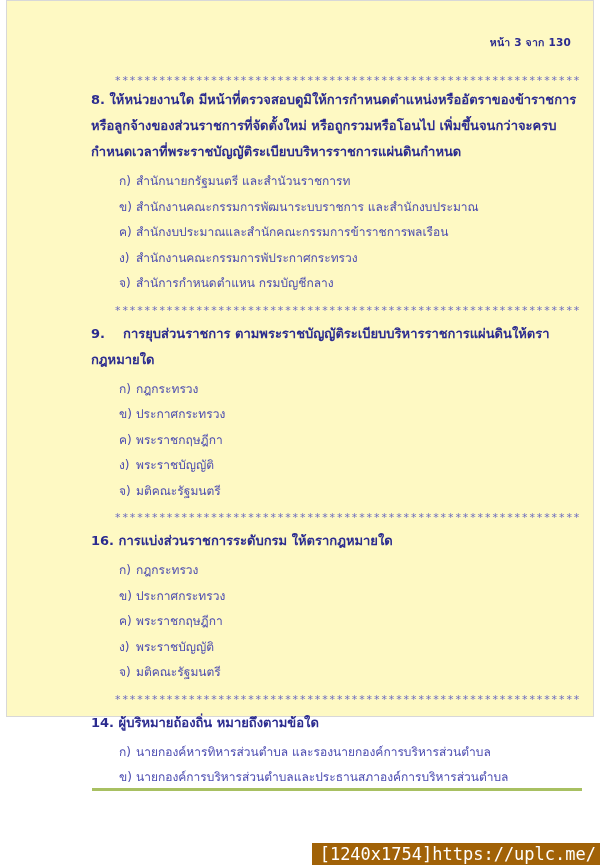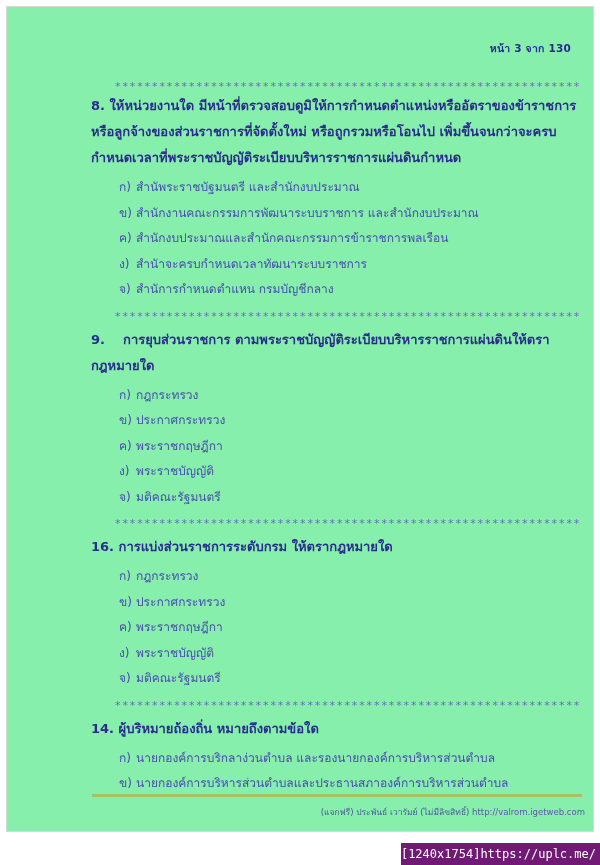--- a/index.html
+++ b/index.html
@@ -12,24 +12,24 @@
     width: 600px;
     height: 865px;
     background: #ffffff;
     overflow: hidden;
     font-family: "DejaVu Sans", "Liberation Sans", sans-serif;
   }
   
   #sheet {
     position: absolute;
     left: 6px;
-    top: 6px;
+    top: 0;
     width: 588px;
-    height: 826px;
-    background: #86efac;
+    height: 717px;
+    background: #fef9c3;
     border: 1px solid #d8d8d8;
     box-sizing: border-box;
   }
   .page-header {
     position: absolute;
     right: 22px;
     top: 33px;
     font-size: 10.5px;
     font-weight: bold;
     color: #2b2b8f;
@@ -102,26 +102,26 @@
     color: #4f4f9c;
     white-space: nowrap;
   }
   .footer .url {
     color: #5a5aa8;
   }
   .watermark {
     position: absolute;
     right: 0;
     bottom: 0;
-    background: #701a75;
+    background: #a16207;
     color: #ffffff;
     font-family: "DejaVu Sans Mono", "Liberation Mono", monospace;
-    font-size: 12px;
+    font-size: 17px;
     line-height: 20px;
-    padding: 1px 4px 1px 0;
+    padding: 1px 4px 1px 8px;
     letter-spacing: 0px;
     white-space: nowrap;
   }
 </style>
 </head>
 <body>
 
 <div id="page">
 
   <div id="sheet">
@@ -132,30 +132,30 @@
 
       <div class="sep">********************************************************************</div>
 
       <div class="q-block">
         <div class="q-stem">
           <span class="qnum">8.</span>
           <span>ให้หน่วยงานใด มีหน้าที่ตรวจสอบดูมิให้การกำหนดตำแหน่งหรืออัตราของข้าราชการหรือลูกจ้างของส่วนราชการที่จัดตั้งใหม่ หรือถูกรวมหรือโอนไป เพิ่มขึ้นจนกว่าจะครบกำหนดเวลาที่พระราชบัญญัติระเบียบบริหารราชการแผ่นดินกำหนด</span>
         </div>
         <div class="gap-xs"></div>
         <div class="opt">
-          <span class="olabel">ก)</span><span>สำนัพระราชบัฐมนตรี และสำนักงบประมาณ</span>
+          <span class="olabel">ก)</span><span>สำนักนายกรัฐมนตรี และสำนัวนราชการท</span>
         </div>
         <div class="opt">
           <span class="olabel">ข)</span><span>สำนักงานคณะกรรมการพัฒนาระบบราชการ และสำนักงบประมาณ</span>
         </div>
         <div class="opt">
           <span class="olabel">ค)</span><span>สำนักงบประมาณและสำนักคณะกรรมการข้าราชการพลเรือน</span>
         </div>
         <div class="opt">
-          <span class="olabel">ง)</span><span>สำนัาจะครบกำหนดเวลาทัฒนาระบบราชการ</span>
+          <span class="olabel">ง)</span><span>สำนักงานคณะกรรมการพัประกาศกระทรวง</span>
         </div>
         <div class="opt">
           <span class="olabel">จ)</span><span>สำนัการกำหนดตำแหน กรมบัญชีกลาง</span>
         </div>
       </div>
 
       <div class="gap-sm"></div>
       <div class="sep">********************************************************************</div>
       <div class="gap-xs"></div>
 
@@ -213,33 +213,29 @@
       <div class="sep">********************************************************************</div>
       <div class="gap-xs"></div>
 
       <div class="q-block">
         <div class="q-stem">
           <span class="qnum">14.</span>
           <span>ผู้บริหมายถ้องถิ่น หมายถึงตามข้อใด</span>
         </div>
         <div class="gap-xs"></div>
         <div class="opt">
-          <span class="olabel">ก)</span><span>นายกองค์การบริกลาง่วนตำบล และรองนายกองค์การบริหารส่วนตำบล</span>
+          <span class="olabel">ก)</span><span>นายกองค์หารทิหารส่วนตำบล และรองนายกองค์การบริหารส่วนตำบล</span>
         </div>
         <div class="opt">
           <span class="olabel">ข)</span><span>นายกองค์การบริหารส่วนตำบลและประธานสภาองค์การบริหารส่วนตำบล</span>
         </div>
       </div>
 
     </div>
 
     <div class="green-rule"></div>
 
-    <div class="footer">
-      <span>(แจกฟรี) ประพันธ์ เวารัมย์ (ไม่มีลิขสิทธิ์)</span>
-      <span class="url">http://valrom.igetweb.com</span>
-    </div>
 
   </div>
 
   <div class="watermark">[1240x1754]https://uplc.me/</div>
 
 </div>
 
 </body></html>

